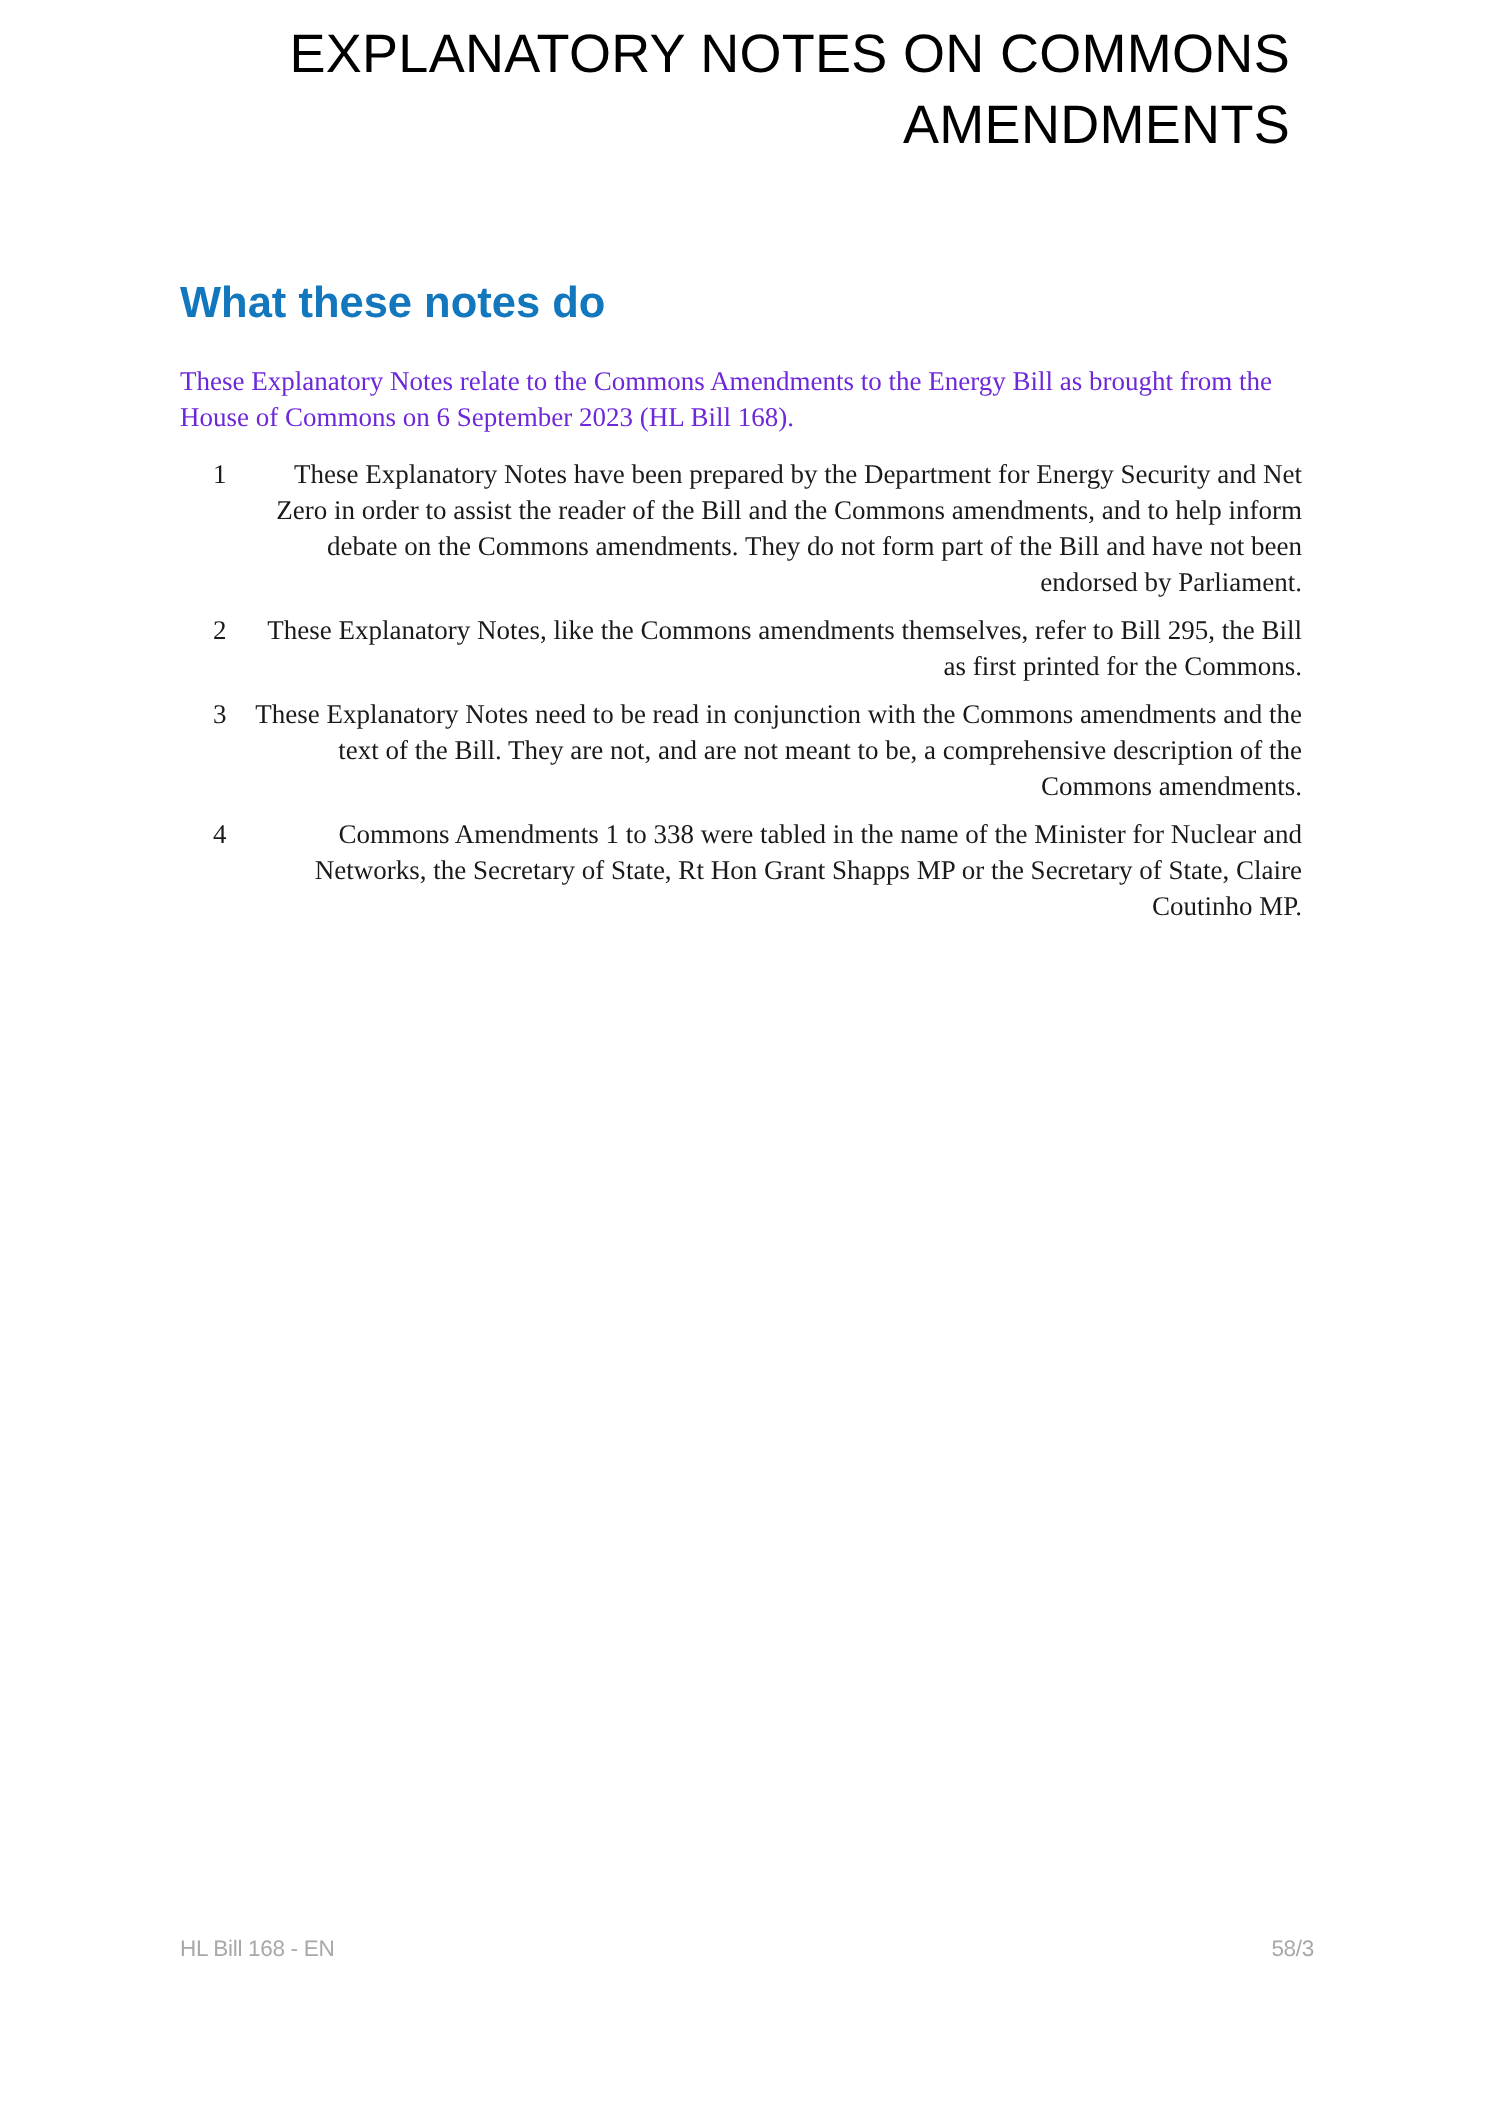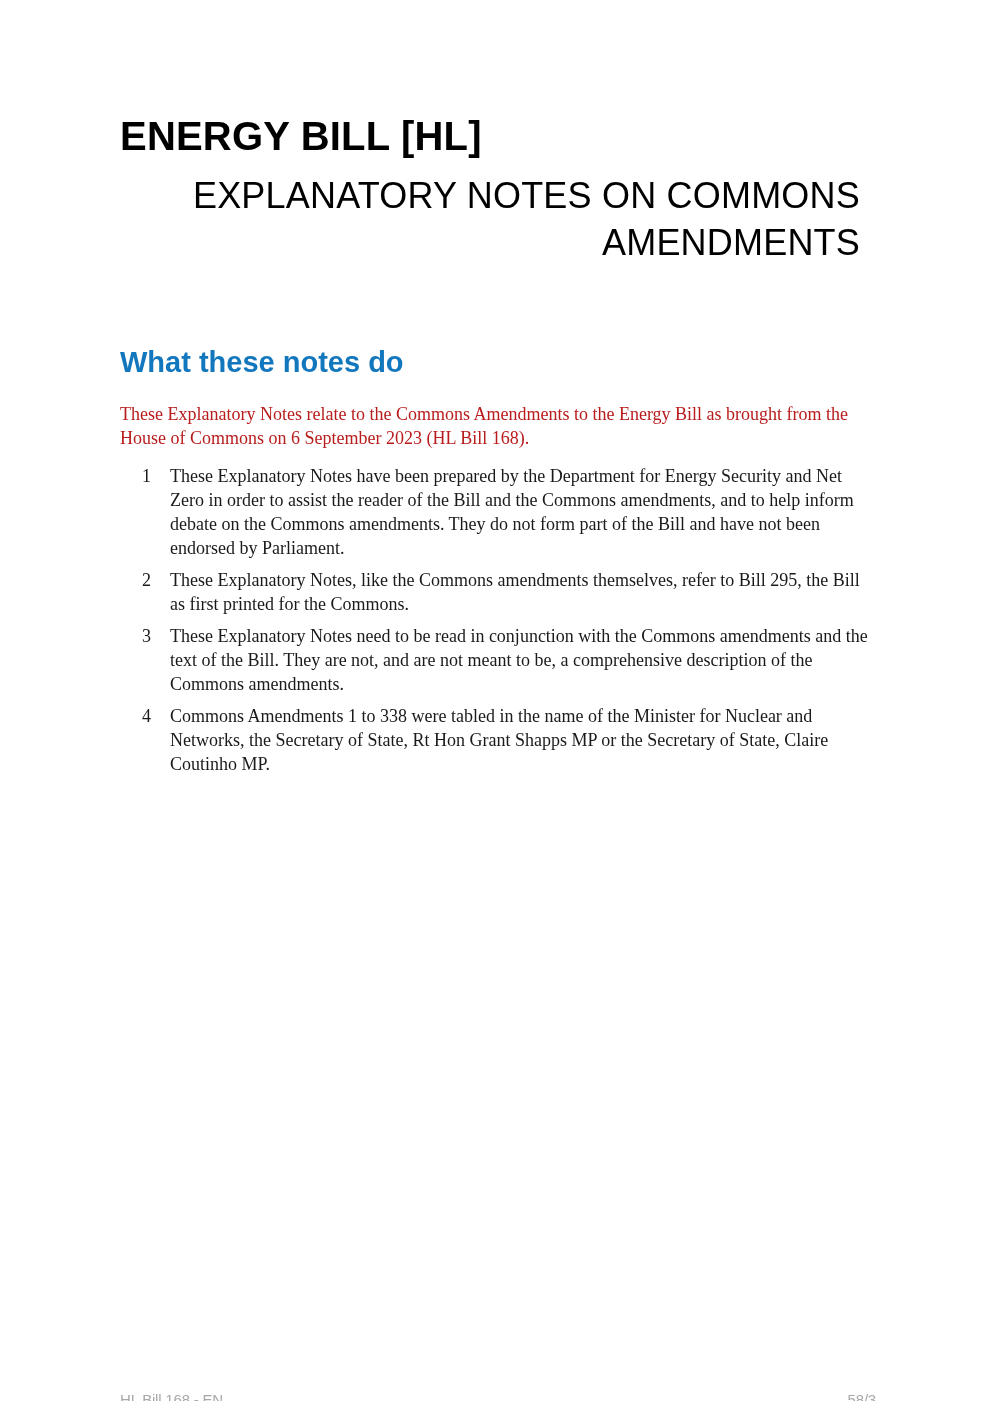--- a/index.html
+++ b/index.html
@@ -45,21 +45,21 @@
     font-size: 29px;
     line-height: 36px;
     font-weight: bold;
     color: #1277bd;
   }
   .intro-para {
     margin-top: 22px;
     font-family: "Liberation Serif", serif;
     font-size: 18px;
     line-height: 24px;
-    color: #b91c1c;
+    color: #6d28d9;
     max-width: 756px;
   }
   .notes-list {
     margin-top: 14px;
     list-style: none;
   }
   .note-item {
     display: flex;
     margin-bottom: 8px;
     font-family: "Liberation Serif", serif;
@@ -69,20 +69,21 @@
   }
   .note-number {
     flex: 0 0 auto;
     width: 28px;
     margin-left: 22px;
     text-align: left;
   }
   .note-text {
     flex: 1 1 auto;
     max-width: 698px;
+    text-align: right;
   }
   .page-footer {
     position: absolute;
     left: 120px;
     right: 115px;
     top: 1279px;
     display: flex;
     justify-content: space-between;
     align-items: baseline;
     font-family: "Liberation Sans", sans-serif;
@@ -90,21 +91,20 @@
     line-height: 18px;
     color: #a8a8a8;
     letter-spacing: -0.2px;
   }
 </style>
 </head>
 <body>
 
 <div class="page">
 
-  <h1 class="doc-title">ENERGY BILL [HL]</h1>
 
   <h2 class="doc-subtitle">EXPLANATORY NOTES ON COMMONS AMENDMENTS</h2>
 
   <h3 class="section-heading">What these notes do</h3>
 
   <p class="intro-para">These Explanatory Notes relate to the Commons Amendments to the Energy Bill as brought from the House of Commons on 6 September 2023 (HL Bill 168).</p>
 
   <div class="notes-list">
 
     <div class="note-item">

